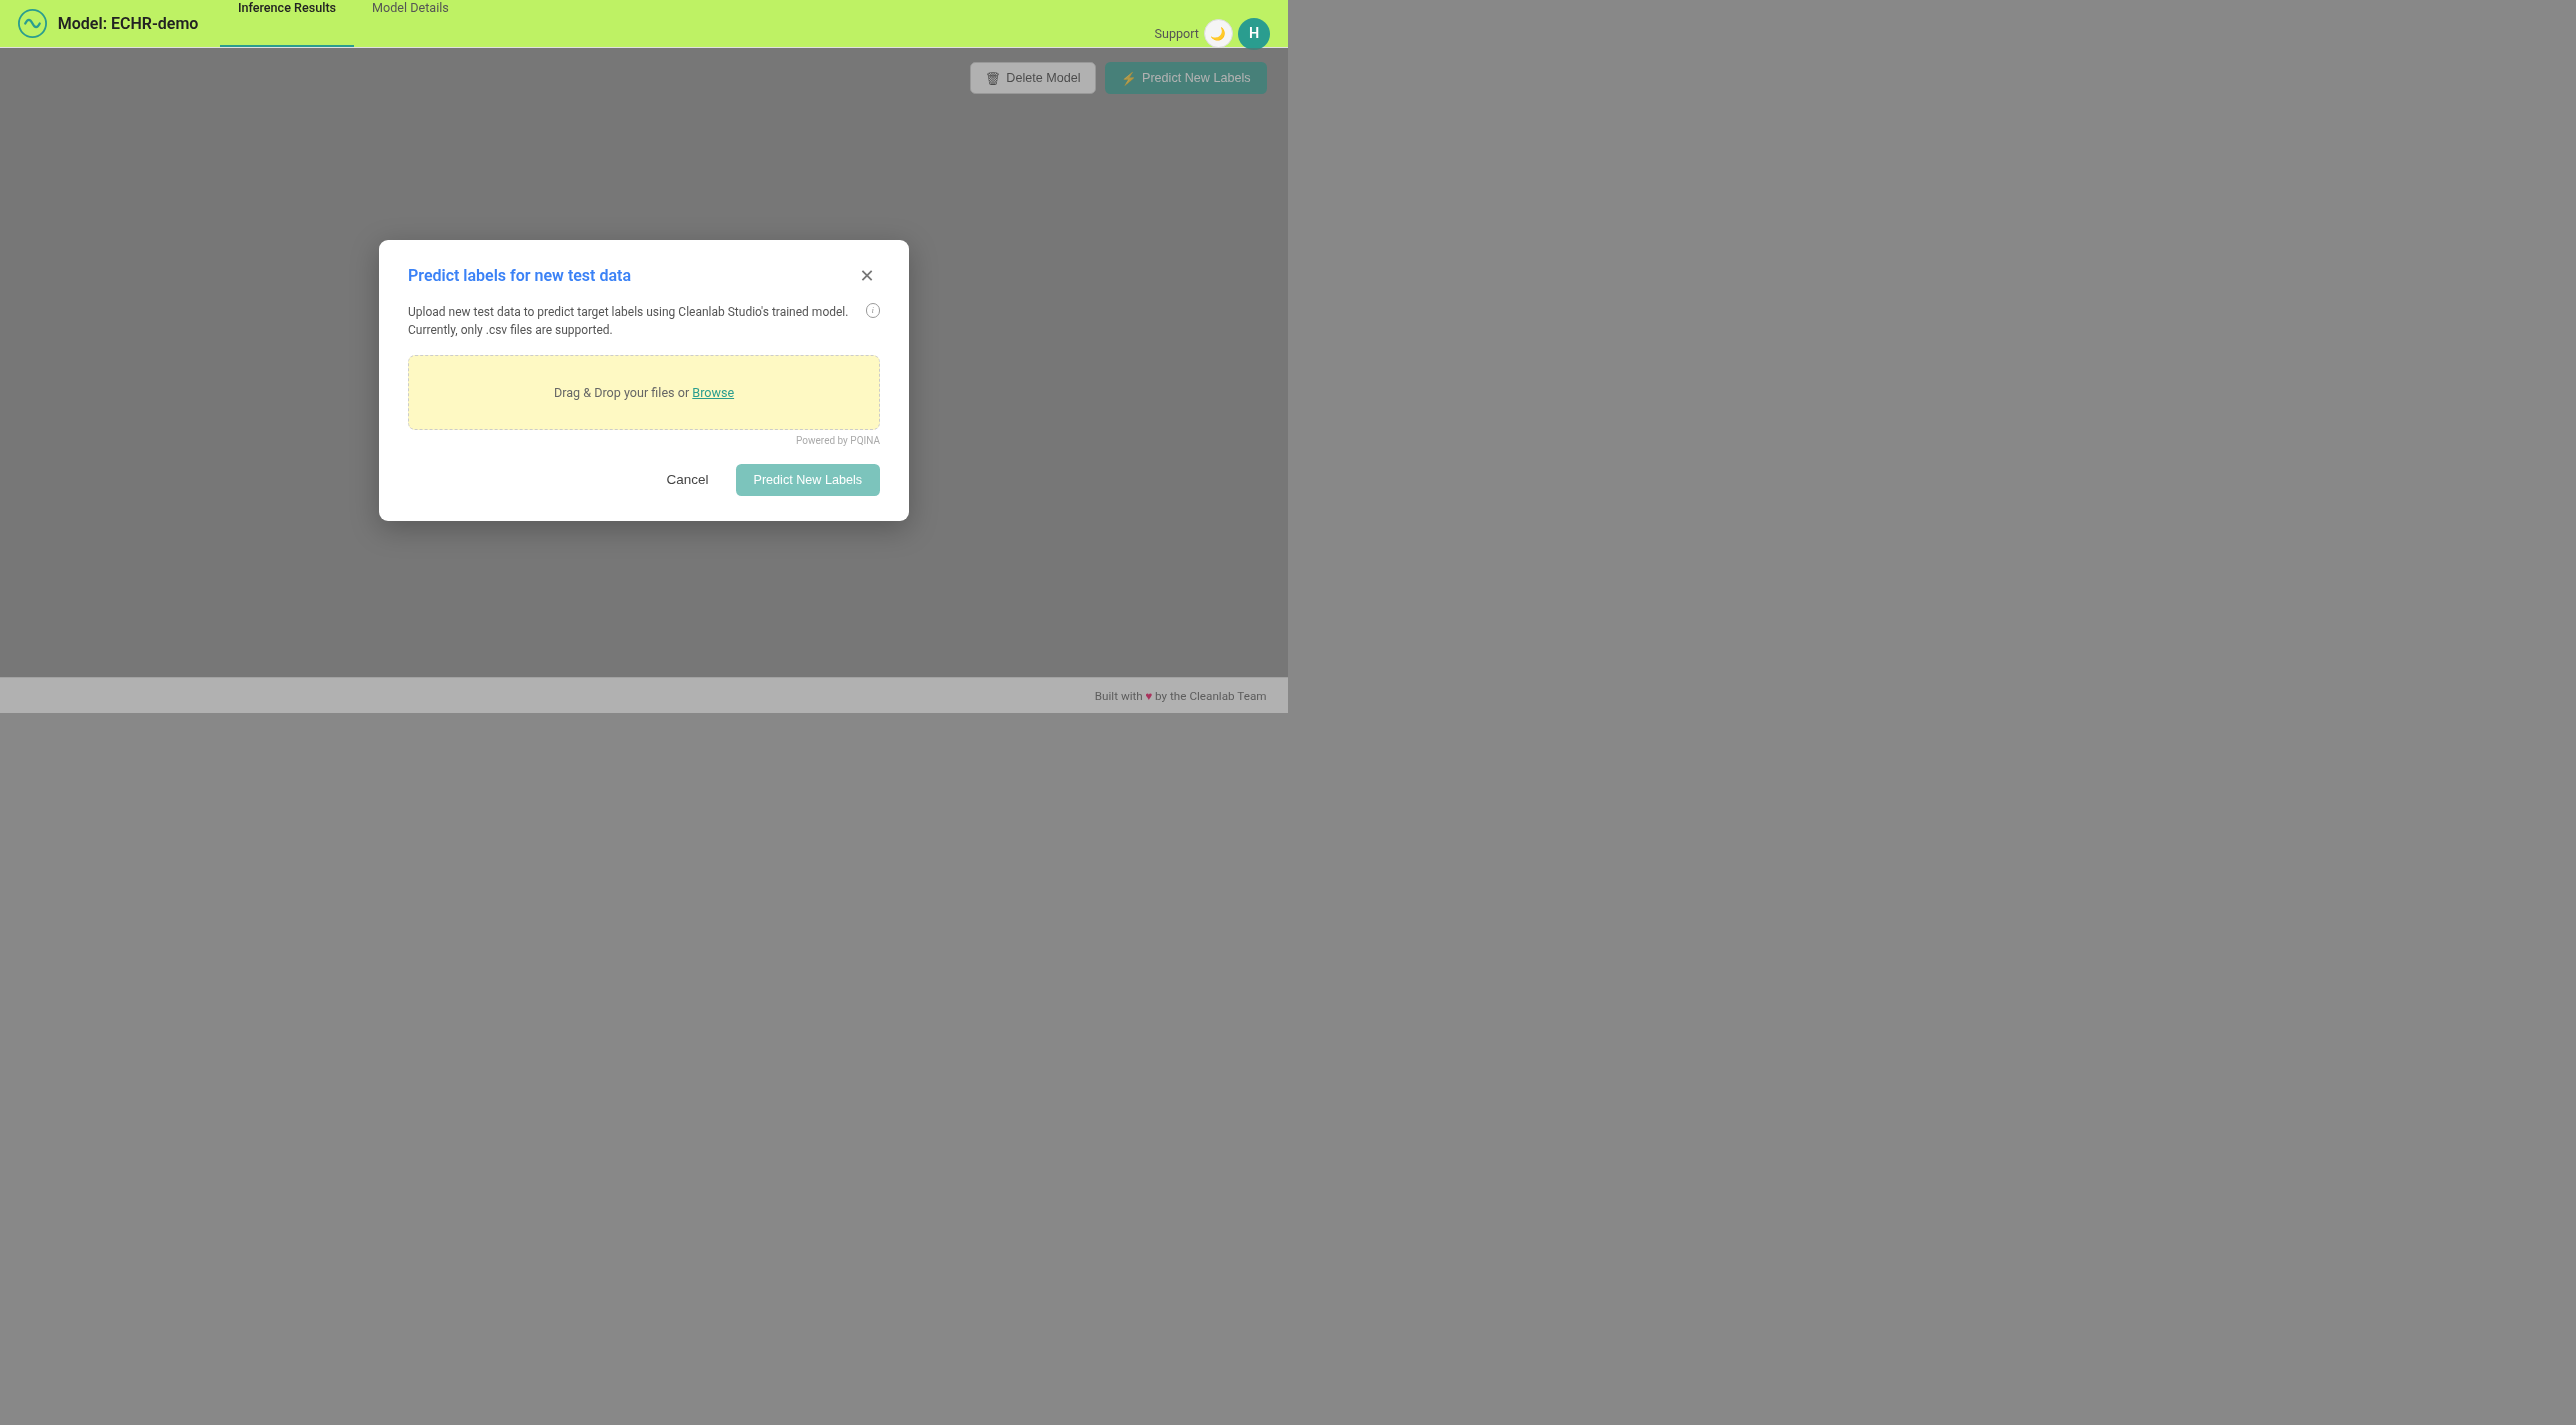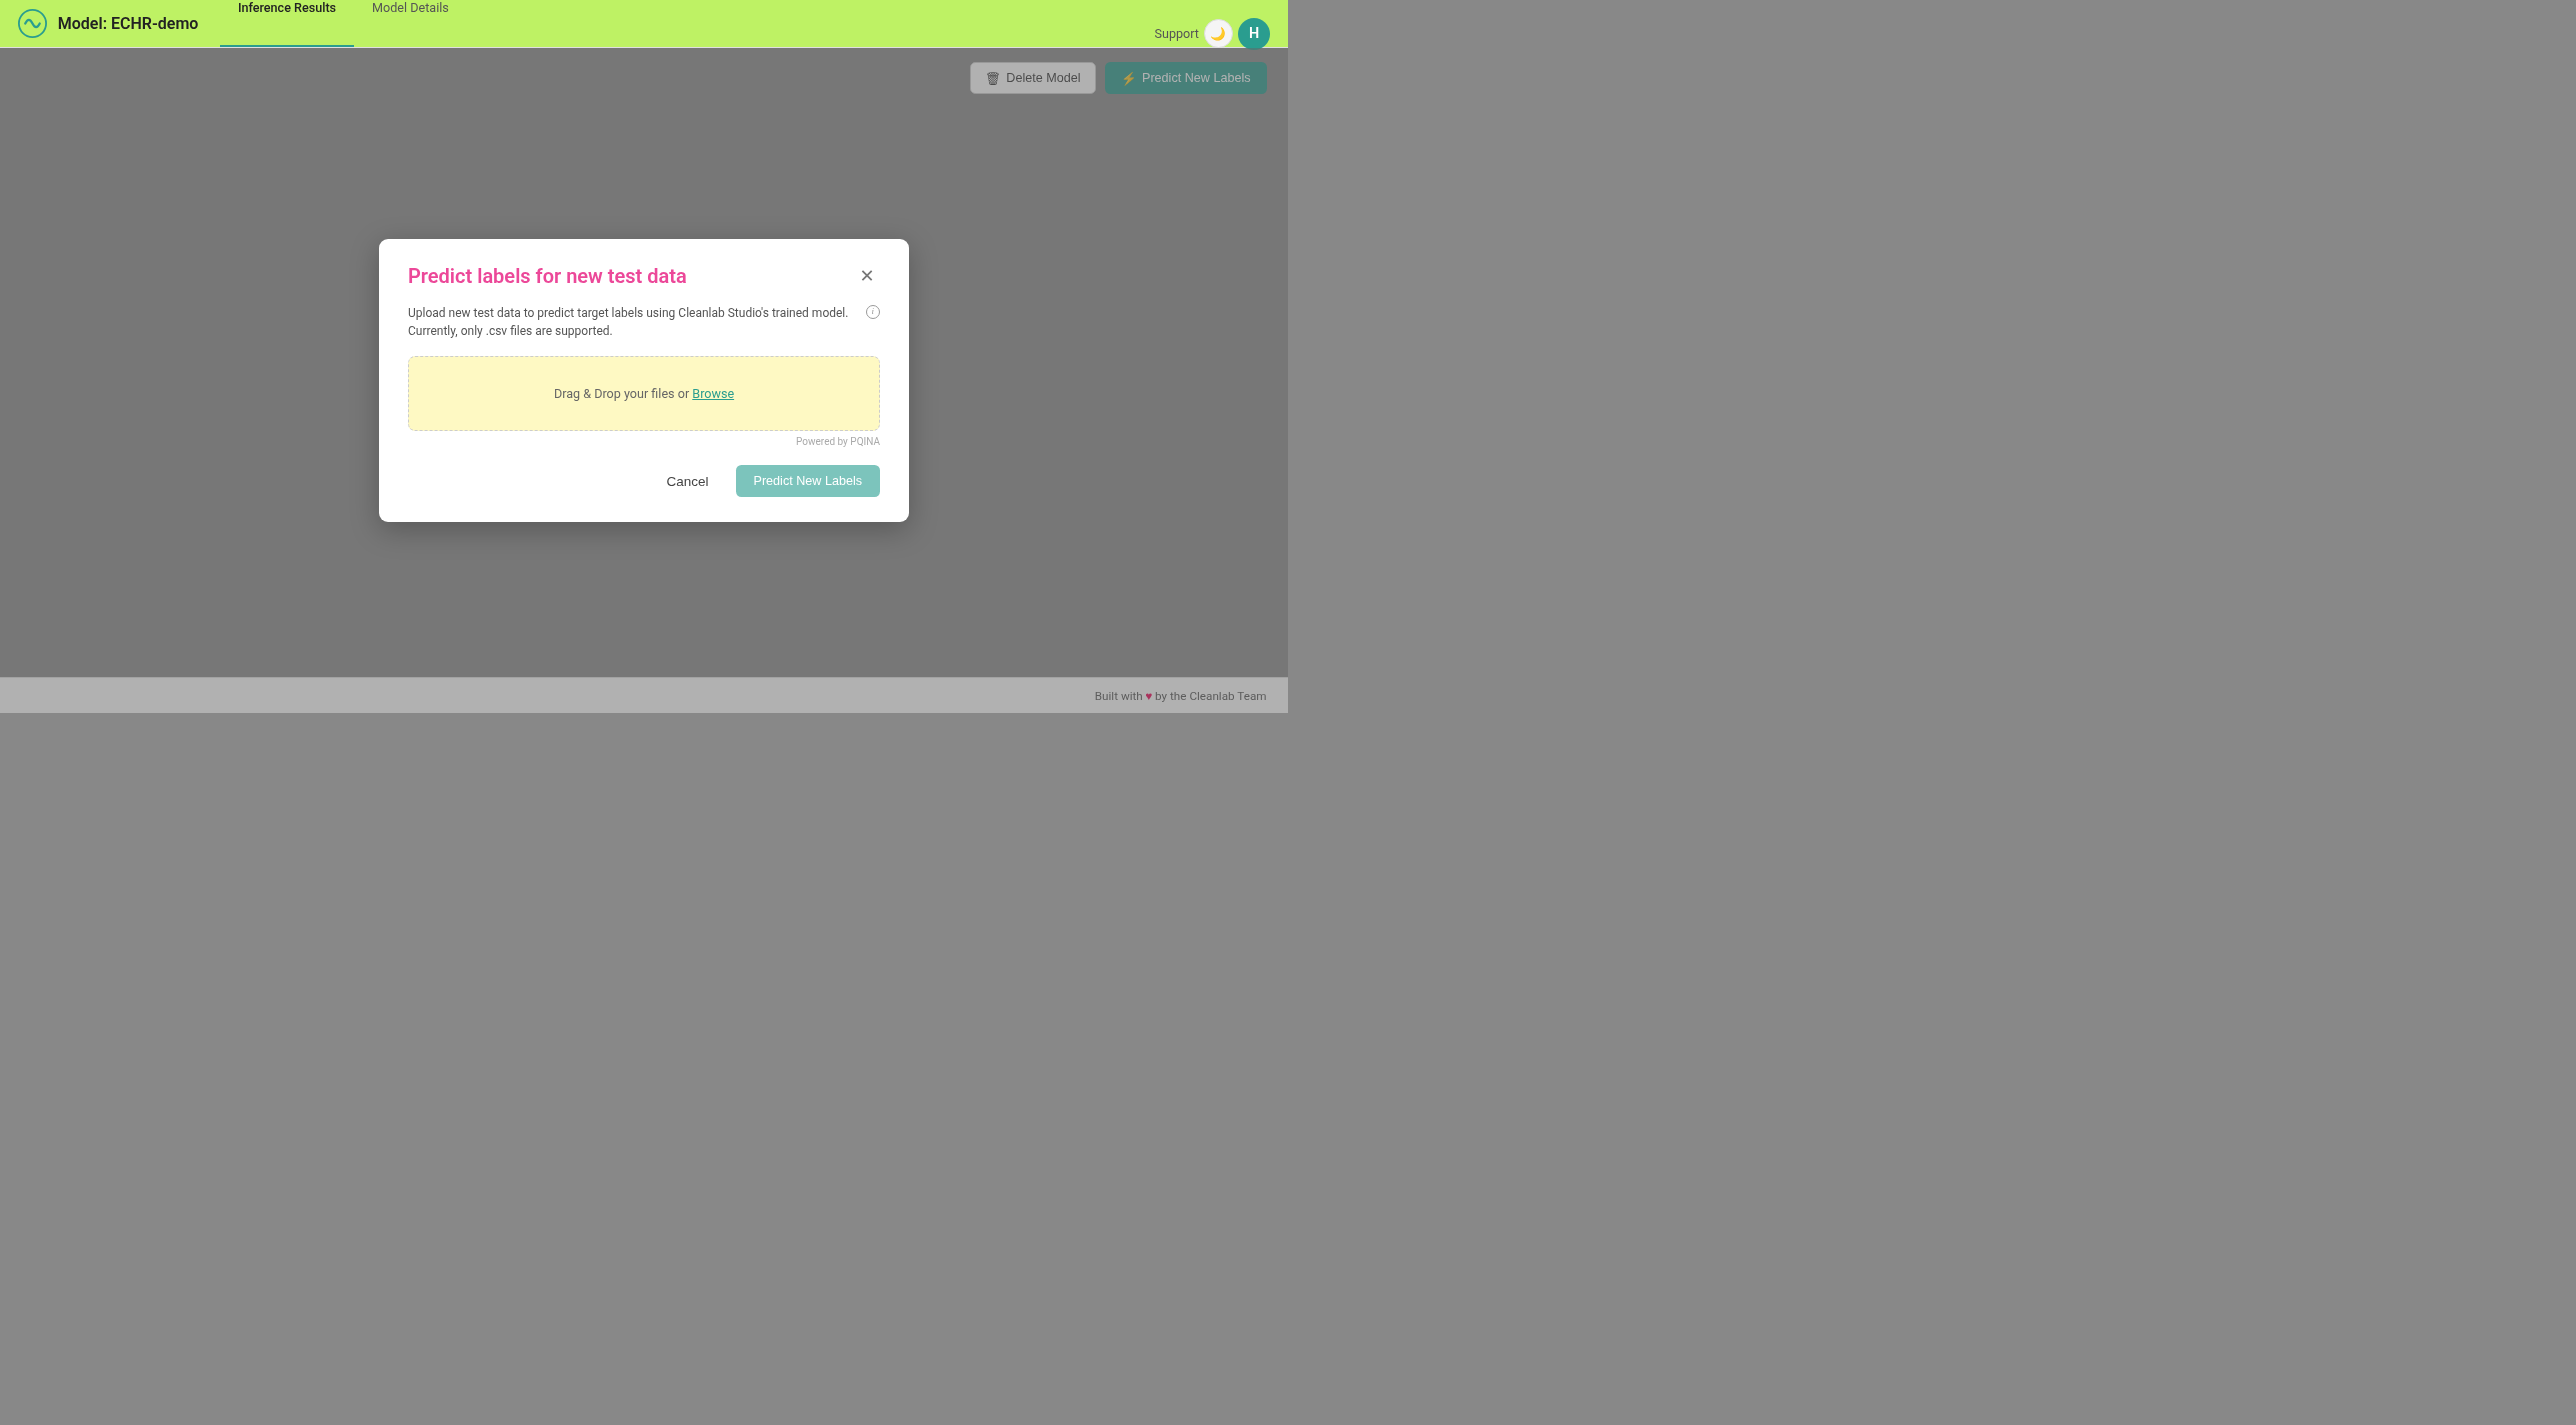--- a/index.html
+++ b/index.html
@@ -157,23 +157,23 @@
       position: relative;
       box-shadow: 0 7.2px 29px rgba(0,0,0,0.25);
     }
     .modal-header {
       display: flex;
       align-items: center;
       justify-content: space-between;
       margin-bottom: 16px;
     }
     .modal-title {
-      font-size: 20px;
+      font-size: 16px;
       font-weight: 600;
-      color: #ec4899;
+      color: #3b82f6;
     }
     .modal-close {
       background: none;
       border: none;
       font-size: 18px;
       color: #777;
       cursor: pointer;
       line-height: 1;
       padding: 1.8px 5.4px;
     }

